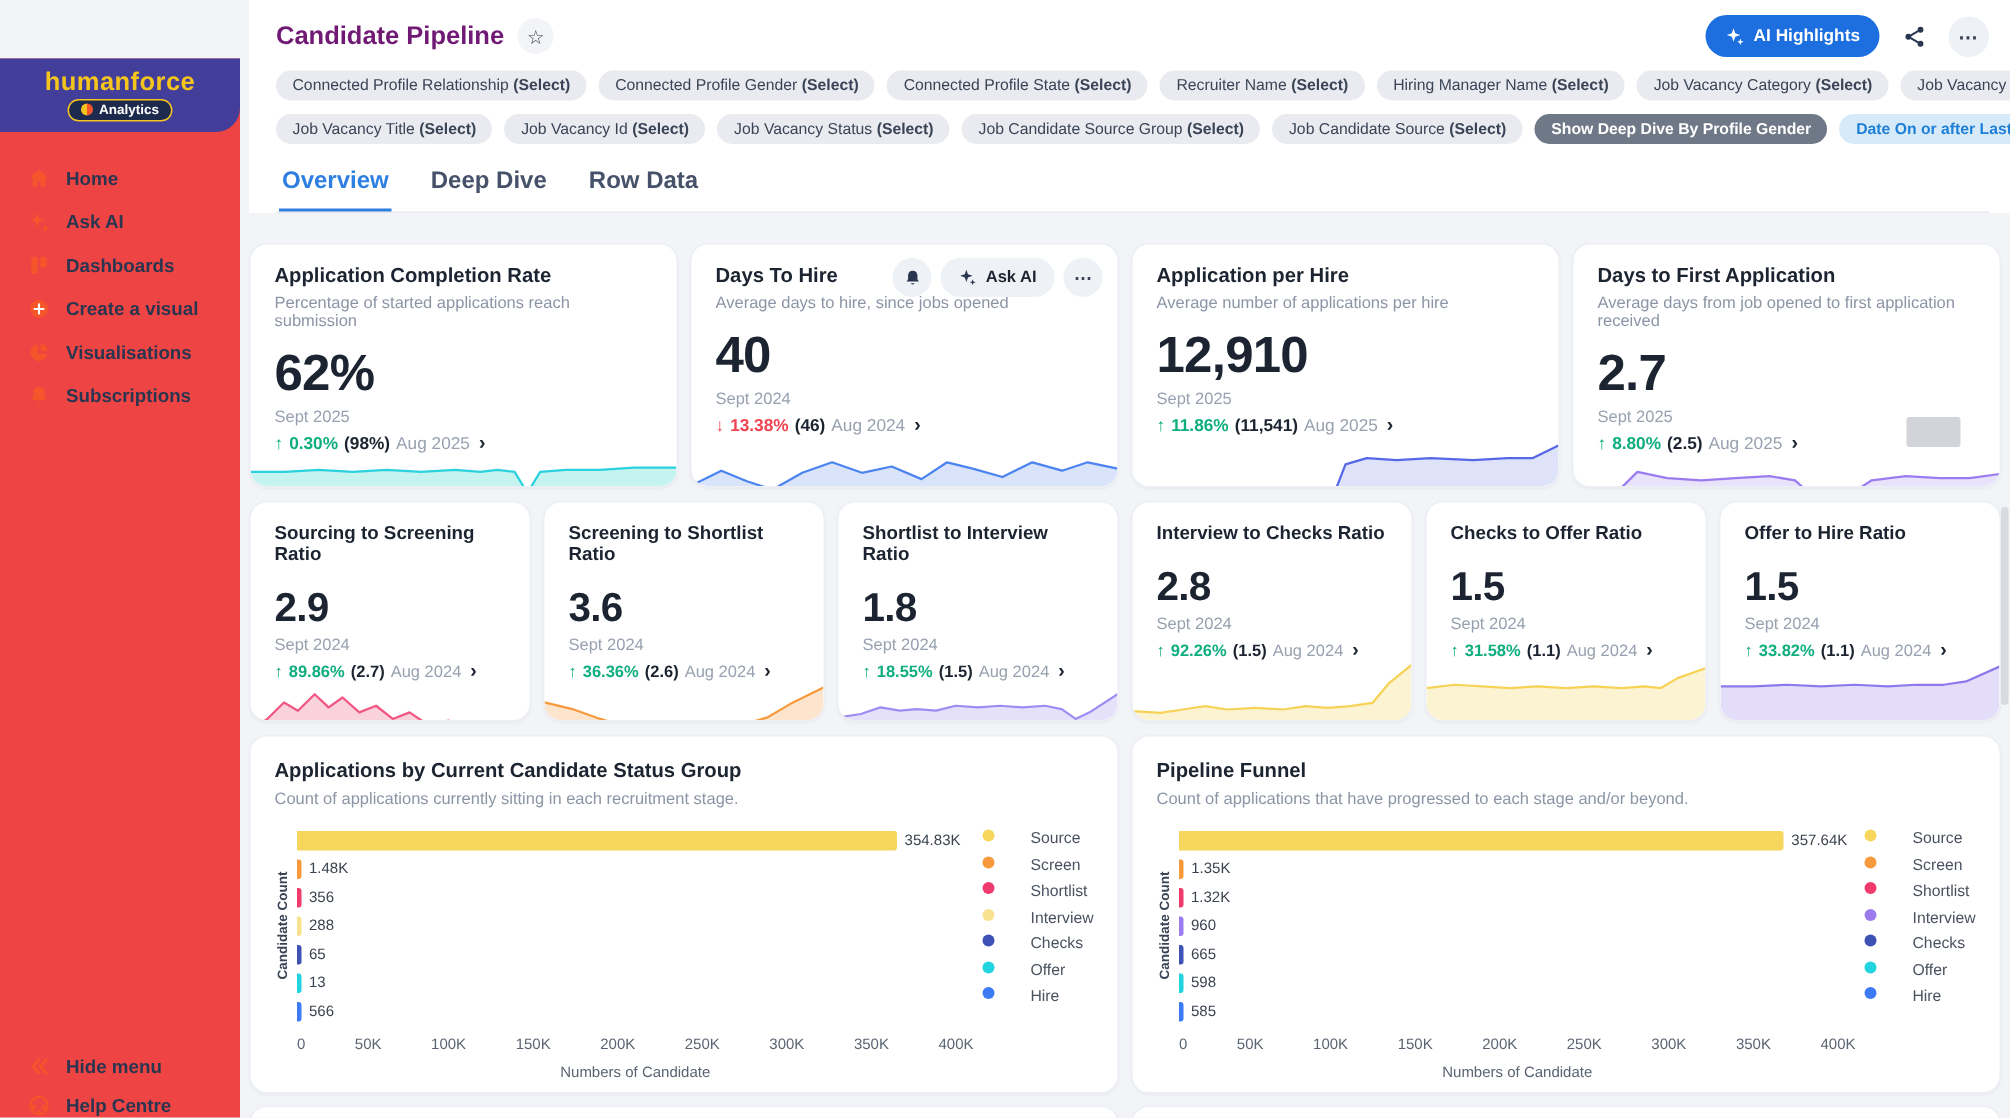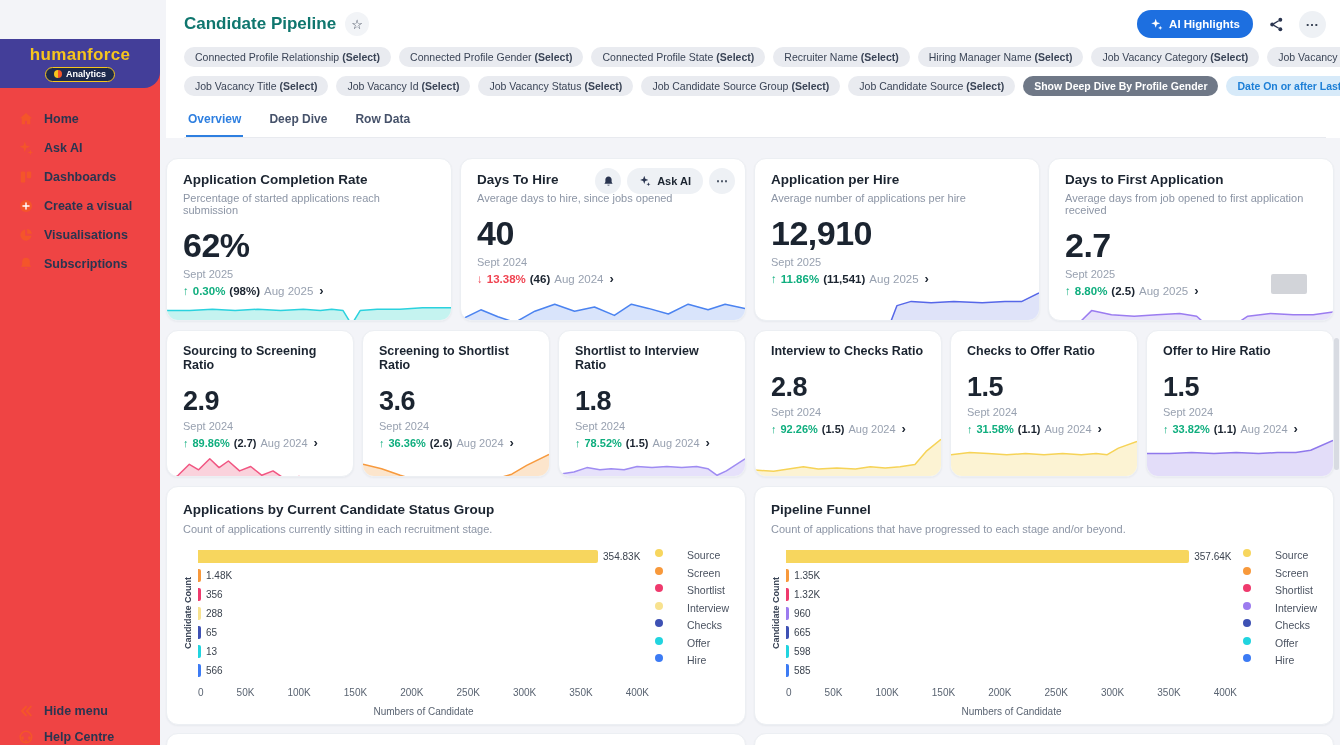--- a/index.html
+++ b/index.html
@@ -16,33 +16,33 @@
   .nav-item { display:flex; align-items:center; gap:10px; height:29px; font-size:12.5px; font-weight:700; color:#2A3550; cursor:pointer; }
   .nav-icon { width:17px; height:17px; display:flex; align-items:center; justify-content:center; flex:0 0 17px; }
   .nav-icon svg { width:16px; height:16px; }
   .sidebar-footer { position:absolute; left:17px; bottom:8px; }
   .sidebar-footer .nav-item { height:26px; }
 
   
   .main { margin-left:166px; width:1174px; }
   .header { background:#fff; padding:10px 14px 0 18px; }
   .title-row { display:flex; align-items:center; gap:9px; }
-  .page-title { font-size:17px; font-weight:700; color:#0f766e; }
+  .page-title { font-size:17px; font-weight:700; color:#701a75; }
   .star-btn { width:24px; height:24px; border-radius:50%; background:#F2F4F7; display:flex; align-items:center; justify-content:center; font-size:13px; color:#3A4456; cursor:pointer; }
   .header-actions { margin-left:auto; display:flex; align-items:center; gap:10px; }
   .ai-btn { height:28px; background:#1D6FE0; color:#fff; border:none; border-radius:14px; padding:0 13px; display:flex; align-items:center; gap:6px; font-size:11.5px; font-weight:700; cursor:pointer; font-family:inherit; }
   .share-btn { width:26px; height:26px; display:flex; align-items:center; justify-content:center; cursor:pointer; background:none; border:none; }
   .more-btn { width:27px; height:27px; border-radius:50%; background:#EEF1F5; border:none; display:flex; align-items:center; justify-content:center; font-size:13px; font-weight:700; color:#3A4456; cursor:pointer; letter-spacing:1px; }
   .chips-row { display:flex; gap:8px; margin-top:9px; }
   .chip { background:#E9EBF0; border-radius:12px; padding:4px 11px; font-size:10.5px; color:#3A4456; white-space:nowrap; cursor:pointer; display:inline-flex; gap:3px; }
   .chip b { font-weight:700; }
   .chip-dark { background:#6F7887; color:#fff; font-weight:700;border-radius:10px; }
   .chip-blue { background:#D7EAF9; color:#1D7FD6; font-weight:700; }
   .tabs { display:flex; gap:24px; margin-top:11px; border-bottom:1px solid #E8EAEF; padding-left:2px; }
-  .tab { font-size:12px; font-weight:600; color:#46526A; padding:5px 2px 9px; cursor:pointer; border-bottom:2px solid transparent; }
+  .tab { font-size:16px; font-weight:600; color:#46526A; padding:5px 2px 9px; cursor:pointer; border-bottom:2px solid transparent; }
   .tab.active { color:#2E7FE0; border-bottom-color:#2E7FE0; }
 
   
   .content { padding:20px 6px 0 0; }
   .grid { display:grid; gap:8px; }
   .row1 { grid-template-columns:repeat(4,1fr); }
   .row2 { grid-template-columns:repeat(6,1fr); margin-top:9px; }
   .charts-row { grid-template-columns:1fr 1fr; margin-top:9px; }
   .bottom-row { grid-template-columns:1fr 1fr; margin-top:8px; }
   .card { background:#fff; border:1px solid #ECEFF3; border-radius:12px; box-shadow:0 1px 2px rgba(20,30,55,.05); }
@@ -414,21 +414,21 @@
             </svg>
           </div>
       </div>
       <div class="card kpi">
         <div class="kpi-title">Shortlist to Interview Ratio</div>
         <div class="kpi-sub">Average number of applications at the...</div>
         <div class="kpi-value">1.8</div>
         <div class="kpi-period">Sept 2024</div>
         <div class="kpi-delta">
             <span style="color:#0FAE7E;font-weight:700">↑</span>
-            <span style="color:#0FAE7E;font-weight:700">78.52%</span>
+            <span style="color:#0FAE7E;font-weight:700">18.55%</span>
             <span class="d-val">(1.5)</span>
             <span class="d-period">Aug 2024</span>
             <span class="d-chev">›</span>
           </div>
         <div class="spark">
             <svg viewBox="0 0 100 40" preserveAspectRatio="none">
               <polygon points="0,22 8,20 15,16 22,18 28,17 35,18 42,15 50,16 58,15 66,16 74,15 80,17 85,23 90,19 100,8 100,40 0,40" fill="#E6E1FB"></polygon>
               <polyline points="0,22 8,20 15,16 22,18 28,17 35,18 42,15 50,16 58,15 66,16 74,15 80,17 85,23 90,19 100,8" fill="none" stroke="#9F8CF2" stroke-width="1.5" vector-effect="non-scaling-stroke" stroke-linejoin="round"></polyline>
             </svg>
           </div>

